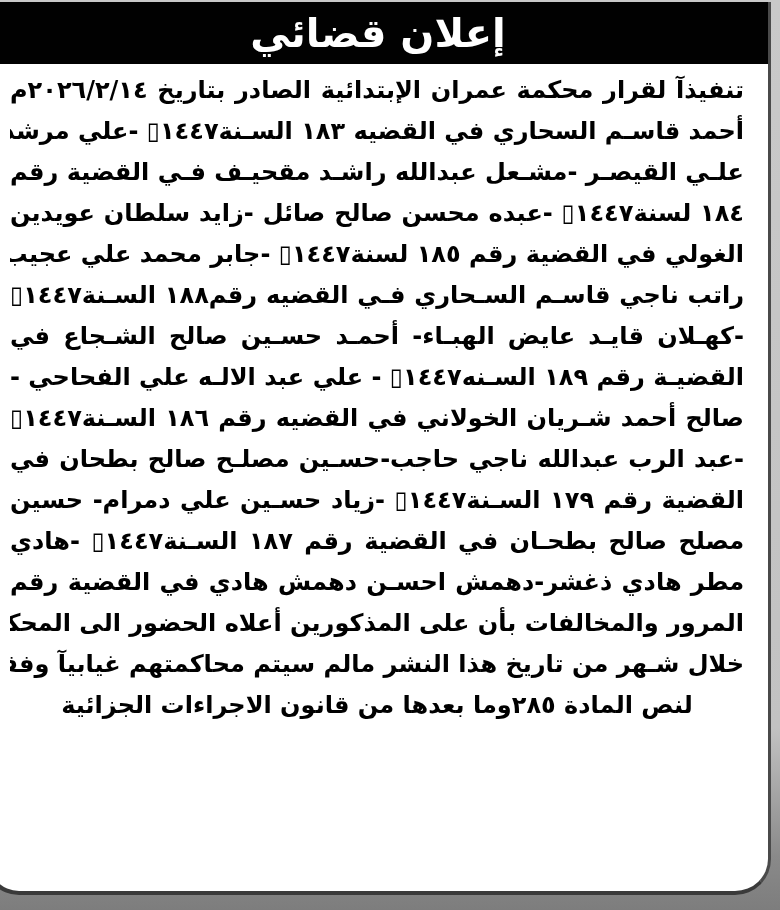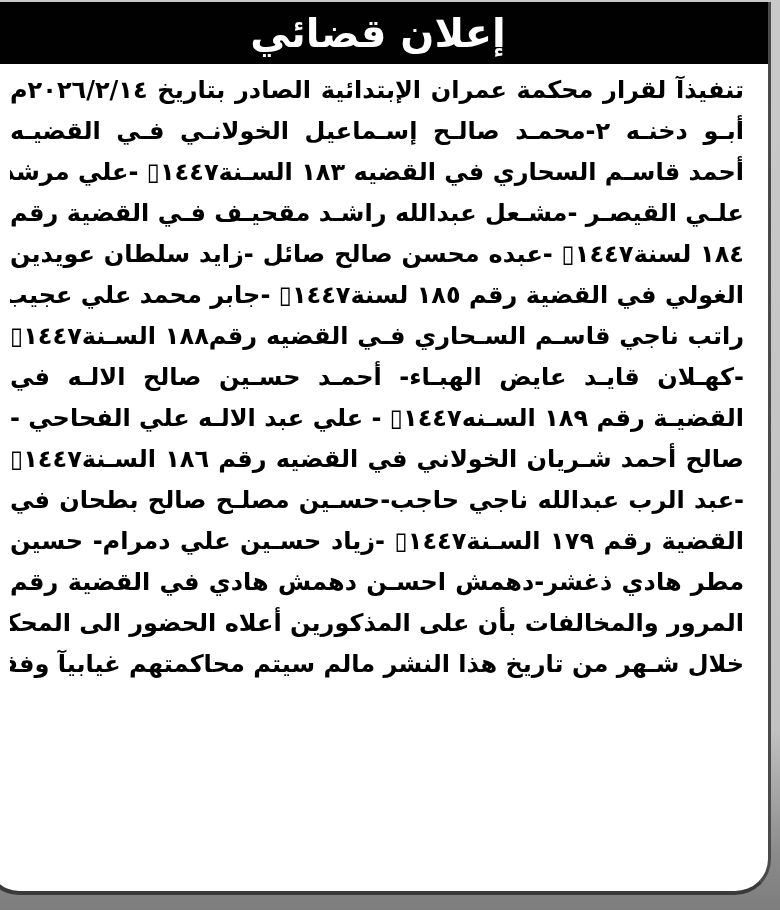--- a/index.html
+++ b/index.html
@@ -66,29 +66,30 @@
 </head>
 <body>
 
 <div class="page">
   <div class="card">
     <div class="header">
       <h1 class="title">إعلان قضائي</h1>
     </div>
     <div class="body">
       <div class="line">تنفيذآ لقرار محكمة عمران الإبتدائية الصادر بتاريخ ٢٠٢٦/٢/١٤م</div>
-      <div class="line">أبـو دخنـه ٢-محمـد صالـح إسـماعيل الخولانـي فـي القضيـه</div>
       <div class="line">أحمد قاسـم السحاري في القضيه ١٨٣ السـنة١٤٤٧▯ -علي مرشد</div>
       <div class="line">علـي القيصـر -مشـعل عبدالله راشـد مقحيـف فـي القضية رقم</div>
       <div class="line">١٨٤ لسنة١٤٤٧▯ -عبده محسن صالح صائل -زايد سلطان عويدين</div>
       <div class="line">الغولي في القضية رقم ١٨٥ لسنة١٤٤٧▯ -جابر محمد علي عجيب-</div>
       <div class="line">راتب ناجي قاسـم السـحاري فـي القضيه رقم١٨٨ السـنة١٤٤٧▯</div>
-      <div class="line">-كهـلان قايـد عايض الهبـاء- أحمـد حسـين صالح الالـه في</div>
+      <div class="line">-كهـلان قايـد عايض الهبـاء- أحمـد حسـين صالح الشـجاع في</div>
       <div class="line">القضيـة رقم ١٨٩ السـنه١٤٤٧▯ - علي عبد الالـه علي الفحاحي -</div>
       <div class="line">صالح أحمد شـريان الخولاني في القضيه رقم ١٨٦ السـنة١٤٤٧▯</div>
       <div class="line">-عبد الرب عبدالله ناجي حاجب-حسـين مصلـح صالح بطحان في</div>
       <div class="line">القضية رقم ١٧٩ السـنة١٤٤٧▯ -زياد حسـين علي دمرام- حسين</div>
+      <div class="line">مصلح صالح بطحـان في القضية رقم ١٨٧ السـنة١٤٤٧▯ -هادي</div>
       <div class="line">مطر هادي ذغشر-دهمش احسـن دهمش هادي في القضية رقم</div>
       <div class="line">المرور والمخالفات بأن على المذكورين أعلاه الحضور الى المحكمة</div>
       <div class="line">خلال شـهر من تاريخ هذا النشر مالم سيتم محاكمتهم غيابيآ وفقآ</div>
+      <div class="line last">لنص المادة ٢٨٥وما بعدها من قانون الاجراءات الجزائية</div>
     </div>
   </div>
 </div>
 
 </body></html>

